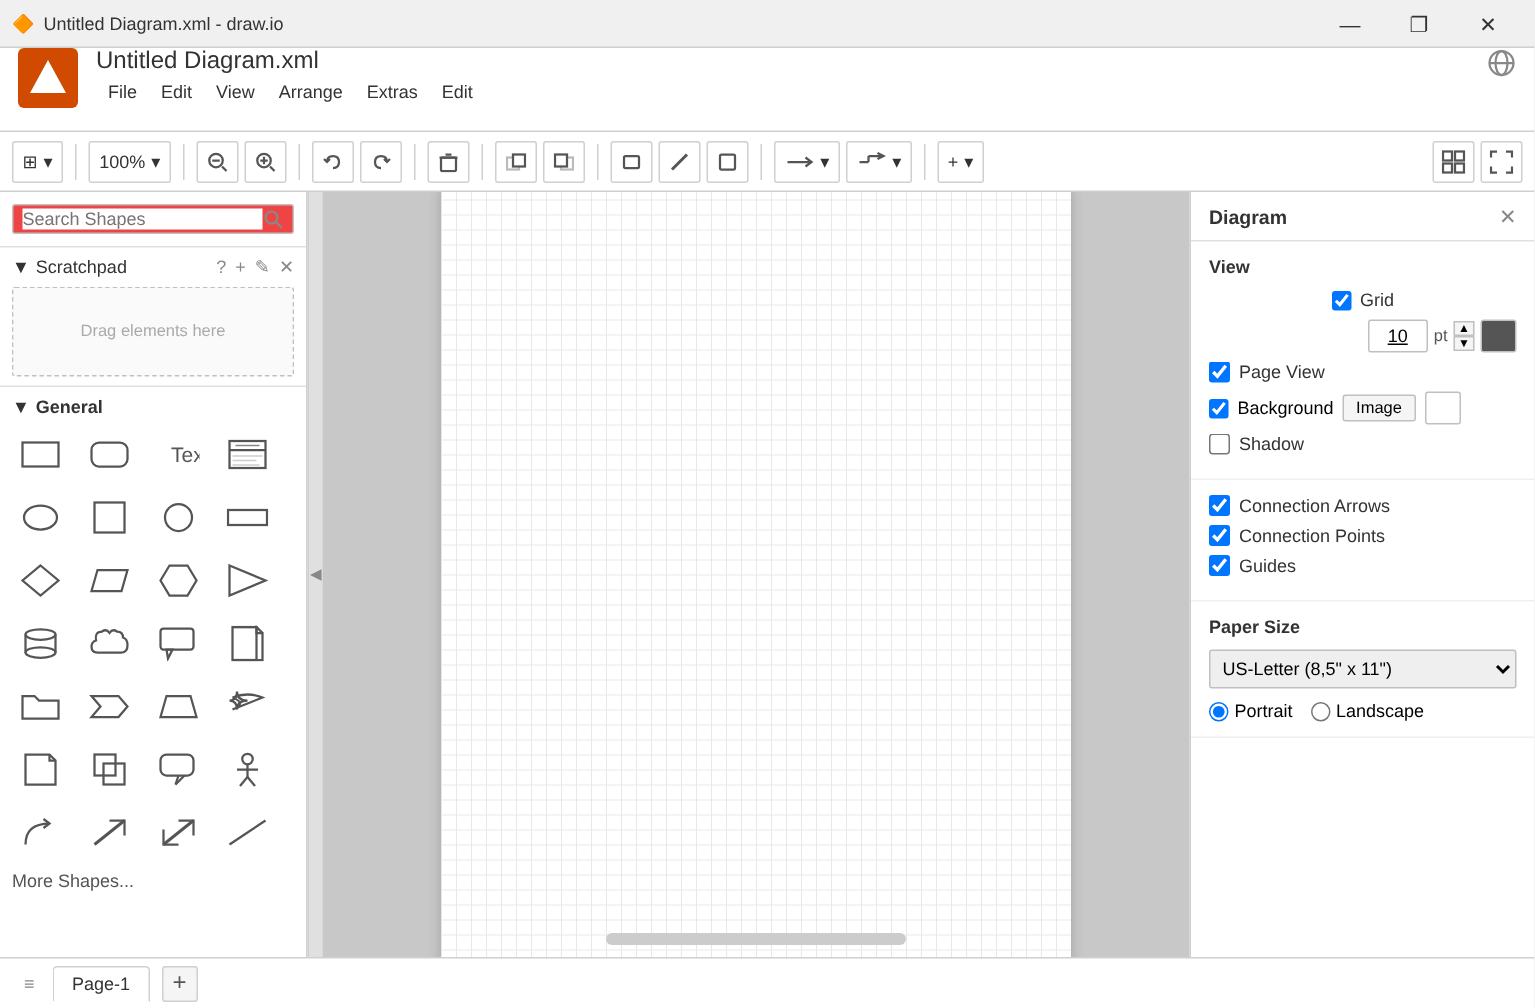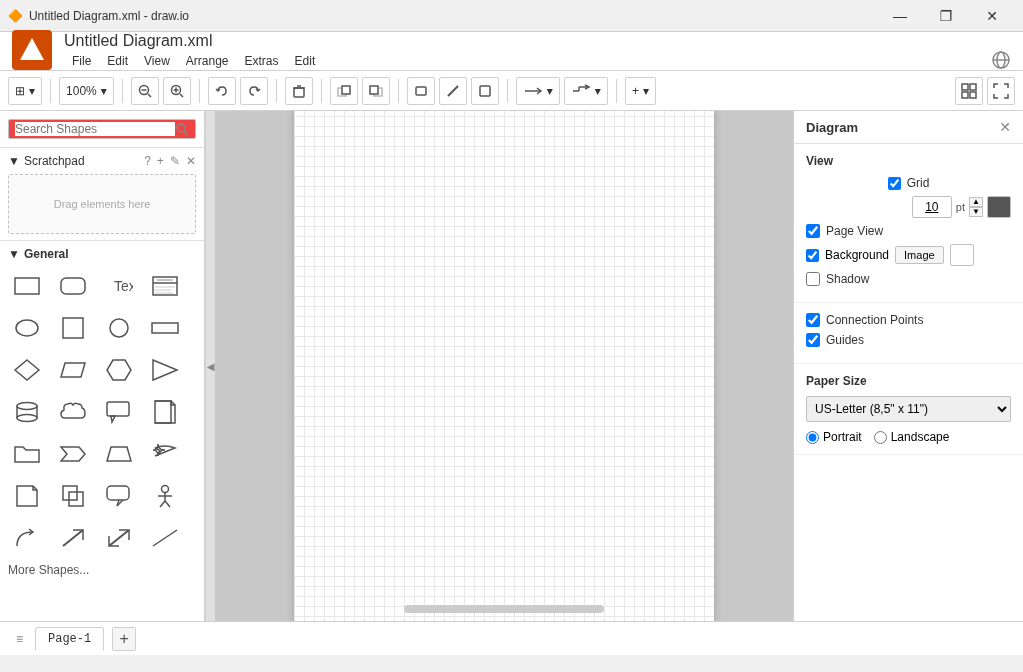--- a/index.html
+++ b/index.html
@@ -16,24 +16,24 @@
       border-bottom: 1px solid #d0d0d0;
     }
     #titlebar-left { display: flex; align-items: center; gap: 6px; font-size: 12px; color: #333; }
     #titlebar-controls { display: flex; gap: 0; }
     #titlebar-controls button {
       width: 46px; height: 32px; border: none; background: transparent; cursor: pointer; font-size: 14px; color: #333;
     }
 
     
     #app-header {
-      height: 39px;
+      height: 56px;
       background: white;
       display: flex;
-      align-items: flex-end;
+      align-items: flex-start;
       padding: 0 12px;
       border-bottom: 1px solid #d0d0d0;
       gap: 12px;
     }
     #app-logo {
       width: 40px; height: 40px;
       background: #d04a02;
       border-radius: 4px;
       display: flex; align-items: center; justify-content: center;
       color: white; font-size: 20px; font-weight: bold;
@@ -237,21 +237,21 @@
       align-items: center;
       padding: 0 12px;
       gap: 8px;
     }
     #page-tabs { display: flex; align-items: center; gap: 4px; }
     .page-tab-menu { cursor: pointer; color: #888; padding: 2px 4px; }
     .page-tab {
       padding: 4px 12px; background: #e8e8e8; border: 1px solid #d0d0d0;
       border-radius: 3px 3px 0 0; font-size: 12px; cursor: pointer; color: #333;
     }
-    .page-tab.active { background: white; border-bottom-color: white; font-family: Liberation Mono, monospace; }
+    .page-tab.active { background: white; border-bottom-color: white; }
     .add-page-btn {
       width: 24px; height: 24px; border: 1px solid #d0d0d0; background: #f5f5f5;
       border-radius: 2px; cursor: pointer; display: flex; align-items: center; justify-content: center;
       font-size: 16px; color: #555;
     }
   </style>
 </head>
 <body>
 
 <div id="titlebar">
@@ -693,20 +693,26 @@
       <div class="option-row">
         <label>
           <input type="checkbox" style="">
           <span>Shadow</span>
         </label>
       </div>
     </div>
 
     <div class="panel-section">
 
+      <div class="option-row">
+        <label>
+          <input type="checkbox" checked="" style="">
+          <span>Connection Arrows</span>
+        </label>
+      </div>
 
       <div class="option-row">
         <label>
           <input type="checkbox" checked="" style="">
           <span>Connection Points</span>
         </label>
       </div>
 
       <div class="option-row">
         <label>

